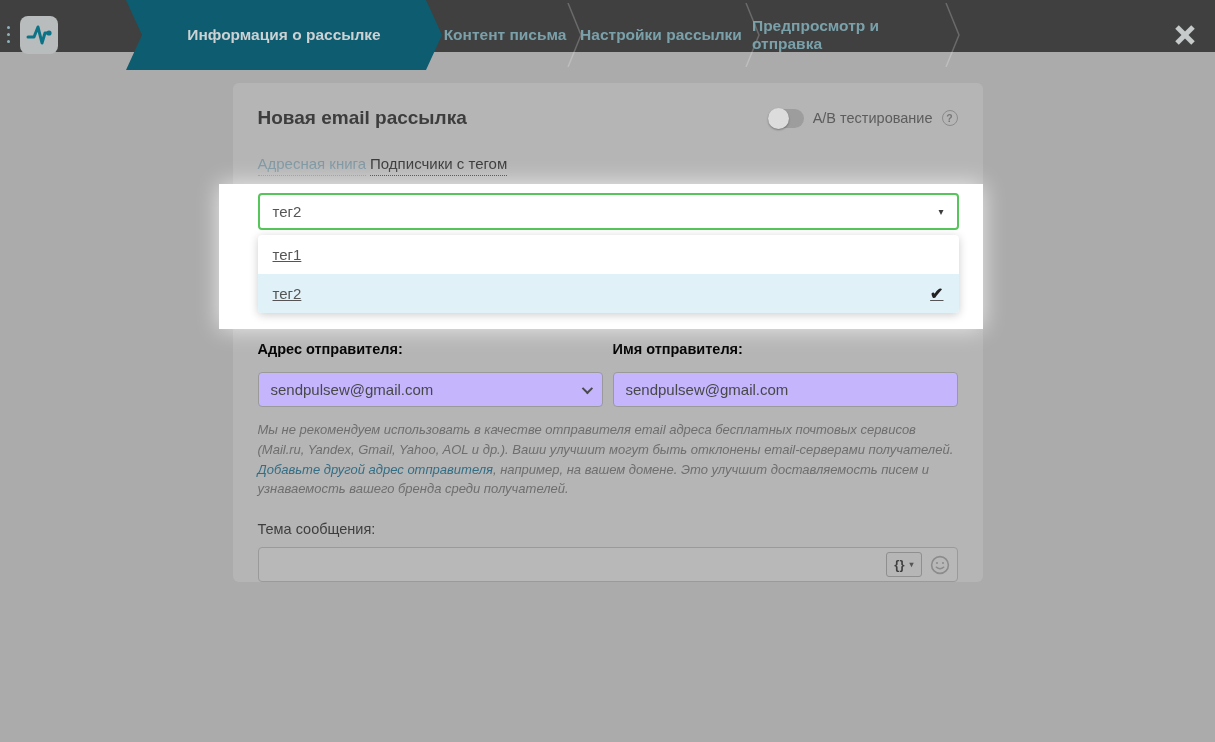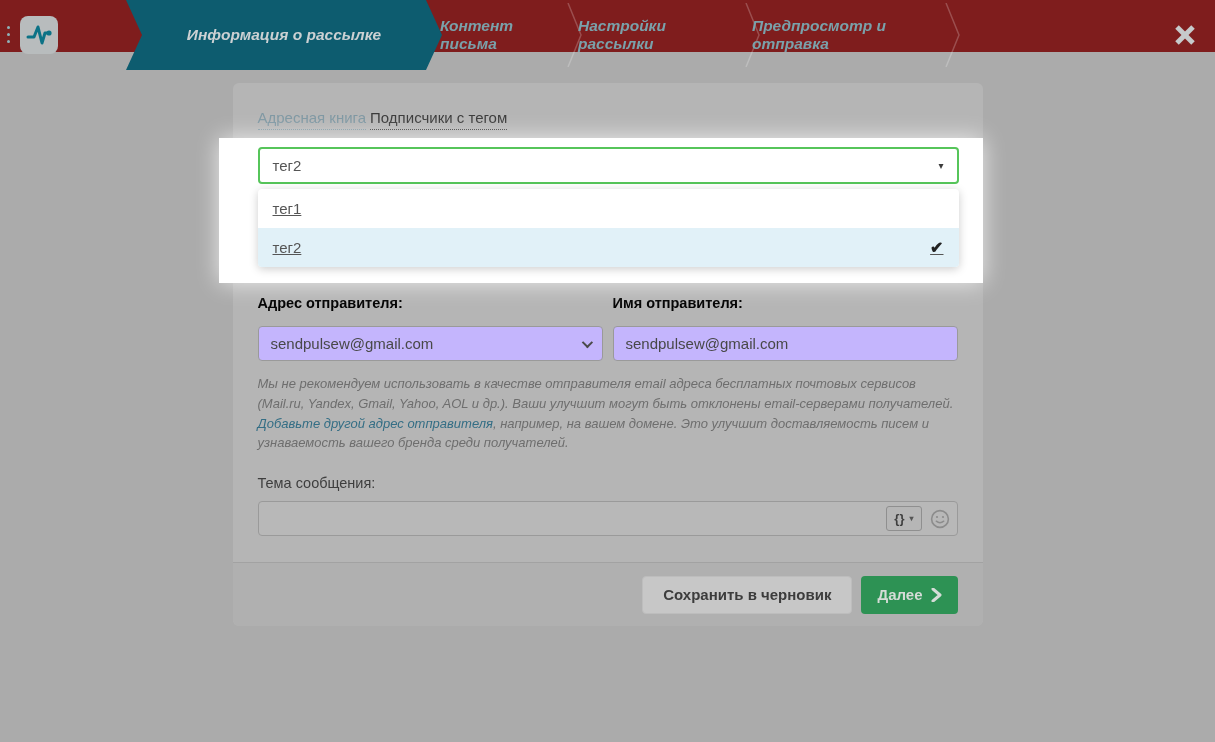--- a/index.html
+++ b/index.html
@@ -1,20 +1,20 @@
 <!DOCTYPE html>
 <html><head>
 <meta charset="utf-8">
 <style>
   * { margin:0; padding:0; box-sizing:border-box; }
   html,body { width:1215px; height:742px; overflow:hidden; }
   body { font-family:"Liberation Sans", sans-serif; background:#ababab; }
 
   
-  .header { position:relative; height:52px; background:#7f1d1d;font-style:italic; }
+  .header { position:relative; height:52px; background:#404040; }
   .dots { position:absolute; left:7px; top:22px; color:#7fa6ad; font-size:17px; line-height:9px; letter-spacing:0; cursor:pointer; }
   .dots span { display:block; width:3px; height:3px; border-radius:50%; background:#8fb2b9; margin:4px 0; }
   .logo { position:absolute; left:20px; top:16px; width:38px; height:38px; background:#b8bcbd; border-radius:8px; display:flex; align-items:center; justify-content:center; cursor:pointer; }
   .tab-active { position:absolute; left:126px; top:0; width:316px; height:70px; background:#0d5c6f;
     clip-path:polygon(0 0, calc(100% - 16px) 0, 100% 50%, calc(100% - 16px) 100%, 0 100%, 16px 50%);
     display:flex; align-items:center; justify-content:center; color:#ccd1d3; font-weight:bold; font-size:15.5px; cursor:pointer; }
   .tab-plain { position:absolute; top:0; height:70px; display:flex; align-items:center; justify-content:center; color:#7aa1aa; font-weight:bold; font-size:15.5px; cursor:pointer; }
   .tab2 { left:440px; width:130px; }
   .tab3 { left:578px; width:166px; }
   .tab4 { left:752px; width:190px; }
@@ -119,20 +119,30 @@
   <div class="close-btn">
     <svg width="22" height="22" viewBox="0 0 22 22">
       <line x1="3" y1="3" x2="19" y2="19" stroke="#c6cacb" stroke-width="5"></line>
       <line x1="19" y1="3" x2="3" y2="19" stroke="#c6cacb" stroke-width="5"></line>
     </svg>
   </div>
 </div>
 
 <div class="card">
 
+  <div class="card-head">
+    <div class="card-title">Новая email рассылка</div>
+    <div class="ab-wrap">
+      <div class="toggle">
+          <div class="knob"></div>
+        </div>
+      <div class="ab-label">А/В тестирование</div>
+      <div class="help">?</div>
+    </div>
+  </div>
 
   <div class="src-tabs">
     <div class="src-tab inactive">Адресная книга</div>
     <div class="src-tab active">Подписчики с тегом</div>
   </div>
 
   <div class="spotlight">
     <div class="tag-select">
       <span class="val">тег2</span>
       <span class="caret">▾</span>
@@ -180,22 +190,13 @@
         <svg width="20" height="20" viewBox="0 0 20 20">
           <circle cx="10" cy="10" r="8.4" fill="none" stroke="#8c8c8c" stroke-width="1.6"></circle>
           <circle cx="7" cy="8" r="1.1" fill="#8c8c8c"></circle>
           <circle cx="13" cy="8" r="1.1" fill="#8c8c8c"></circle>
           <path d="M6.3 12.2 Q10 15.2 13.7 12.2" fill="none" stroke="#8c8c8c" stroke-width="1.5" stroke-linecap="round"></path>
         </svg>
       </div>
     </div>
   </div>
 
-  <div class="card-footer">
-    <button class="btn-draft">Сохранить в черновик</button>
-    <button class="btn-next">
-      <span>Далее</span>
-      <svg width="11" height="14" viewBox="0 0 11 14">
-        <polyline points="2,1 9,7 2,13" fill="none" stroke="#d5dcd7" stroke-width="3" stroke-linecap="round" stroke-linejoin="round"></polyline>
-      </svg>
-    </button>
-  </div>
 </div>
 
 </body></html>

